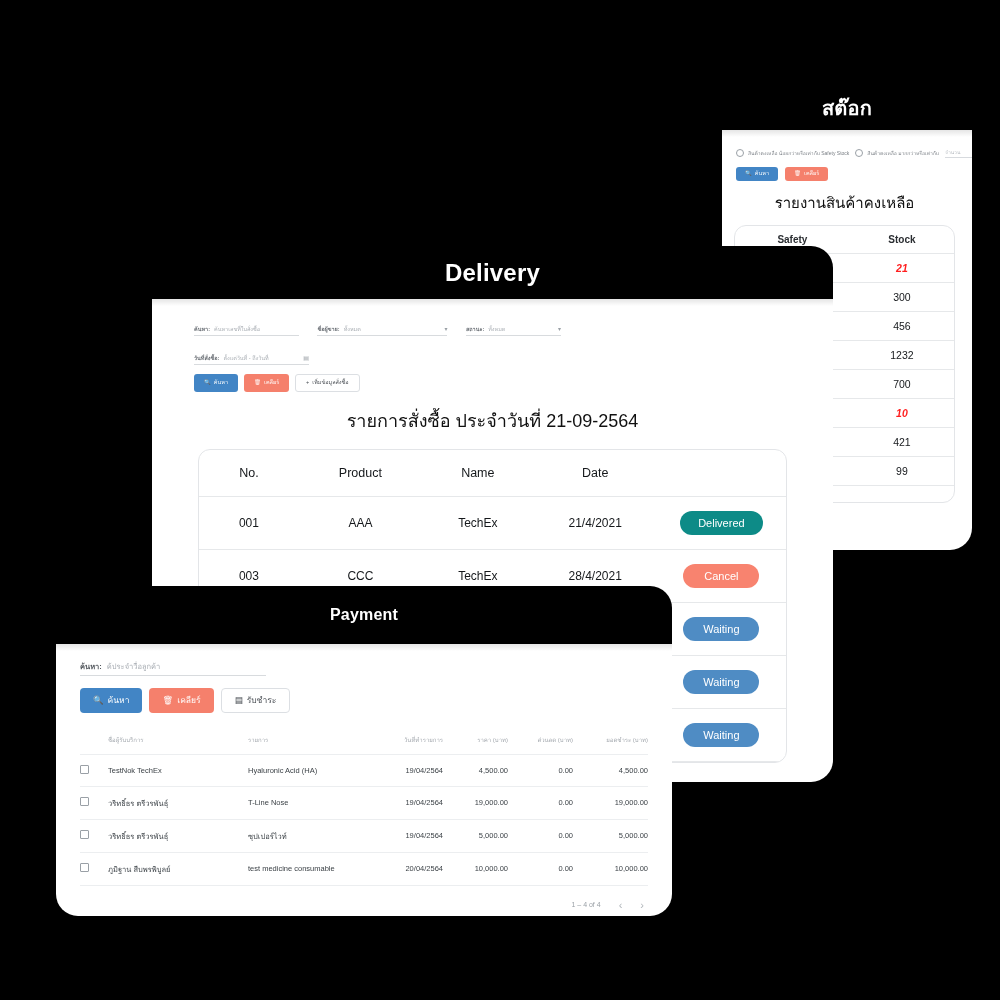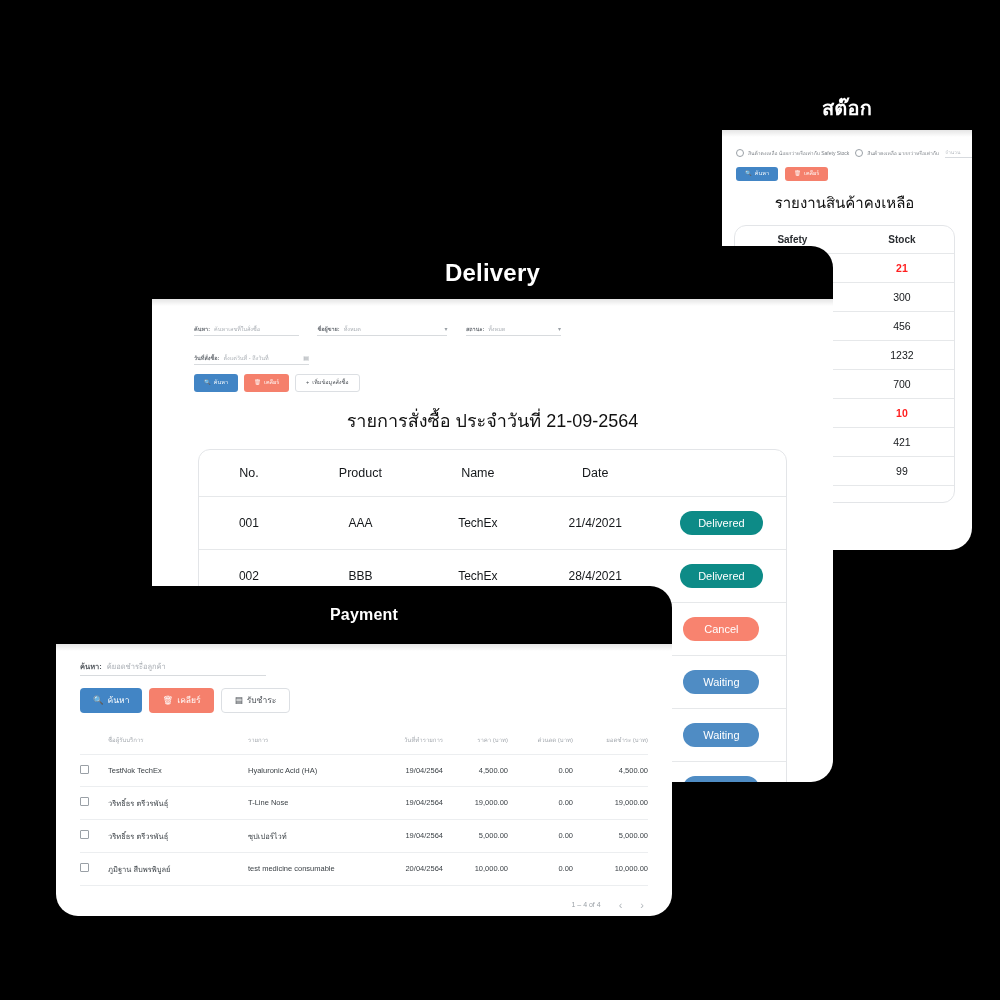--- a/index.html
+++ b/index.html
@@ -55,21 +55,21 @@
   .stock-card {
     border: 1px solid #e3e5e8; border-radius: 12px;
     margin: 0 -2px; overflow: hidden; background: #fff;
   }
   table.stk { width: 100%; border-collapse: collapse; }
   table.stk th, table.stk td {
     font-size: 10.5px; text-align: center; padding: 8px 0;
     border-bottom: 1px solid #e6e8ea; font-weight: 400; color: #15181b;
   }
   table.stk th { font-size: 10px; color: #2a2d31; font-weight: bold; }
-  table.stk td.low { color: #ff1f1f; font-weight: 600; }
+  table.stk td.low { color: #ff1f1f; font-weight: 600; font-style: italic; }
   table.stk tr:last-child td { border-bottom: none; }
   .stock-save-wrap { display: flex; justify-content: flex-start; padding-top: 12px; }
   .save-pill {
     background: #0d8b87; color: #fff; border-radius: 14px;
     font-size: 9px; padding: 6px 15px; border: none;
   }
 
   
   #delivery { left: 152px; top: 246px; width: 681px; height: 536px; }
   #delivery .panel-head { height: 53px; font-size: 24px; }
@@ -312,27 +312,20 @@
             </thead>
           <tbody id="delivery-rows">
               <tr>
                 <td class="c-no">001</td>
                 <td class="c-prod">AAA</td>
                 <td class="c-name">TechEx</td>
                 <td class="c-date">21/4/2021</td>
                 <td class="c-st"><span class="pill delivered">Delivered</span></td>
               </tr>
               <tr>
-                <td class="c-no">002</td>
-                <td class="c-prod">BBB</td>
-                <td class="c-name">TechEx</td>
-                <td class="c-date">28/4/2021</td>
-                <td class="c-st"><span class="pill delivered">Delivered</span></td>
-              </tr>
-              <tr>
                 <td class="c-no">003</td>
                 <td class="c-prod">CCC</td>
                 <td class="c-name">TechEx</td>
                 <td class="c-date">28/4/2021</td>
                 <td class="c-st"><span class="pill cancel">Cancel</span></td>
               </tr>
               <tr>
                 <td class="c-no">004</td>
                 <td class="c-prod">DDD</td>
                 <td class="c-name">TechEx</td>
@@ -359,21 +352,21 @@
 
     </div>
   </div>
 
   <div class="panel" id="payment">
     <div class="panel-head">Payment</div>
     <div class="panel-body">
 
       <div class="pay-search">
         <span class="fl-label">ค้นหา:</span>
-        <span class="fl-val">ค้ยอดชำระื่อลูกค้า</span>
+        <span class="fl-val">ค้ประจำวื่อลูกค้า</span>
       </div>
 
       <div class="pay-btn-row">
         <div class="pay-btn blue">
           <span class="ico">🔍</span>
           <span>ค้นหา</span>
         </div>
         <div class="pay-btn coral">
           <span class="ico">🗑</span>
           <span>เคลียร์</span>

